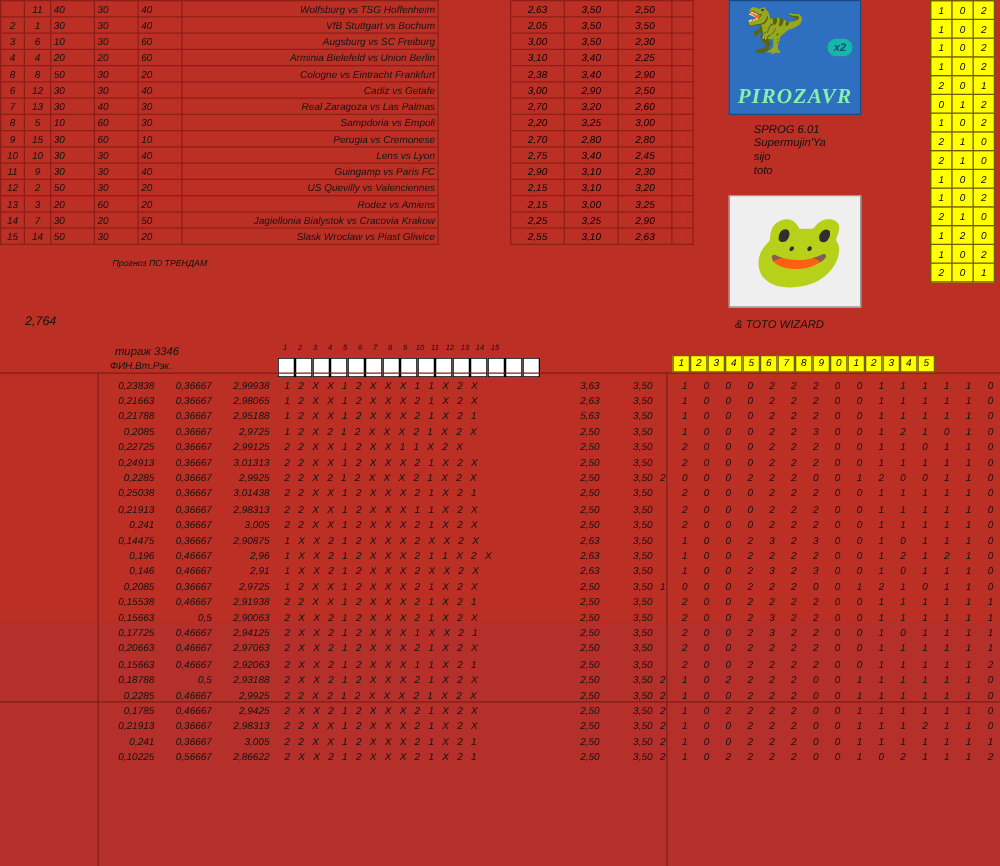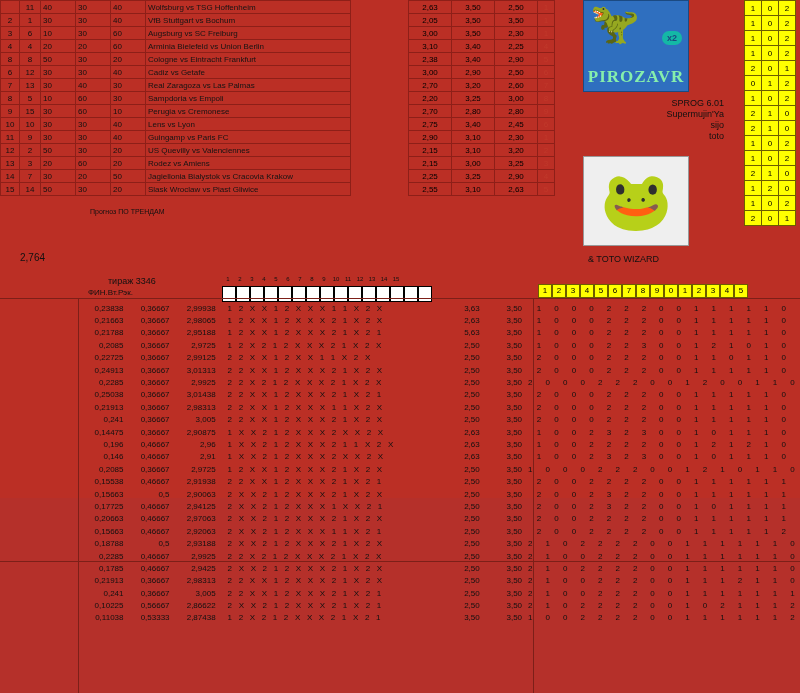--- a/index.html
+++ b/index.html
@@ -6,76 +6,76 @@
   body{
     width:800px;height:693px;
     background:#c0392b;
     background:#b5302a;
     font-family:"Liberation Sans",sans-serif;
     font-size:8px;
     color:#000;
     overflow:hidden;
     position:relative;
   }
-  .root{position:relative;width:800px;height:498px;background:#bb2f25;}
+  .root{position:relative;width:800px;height:498px;background:#bb2f25;font-style:italic;}
   
   .top-table{position:absolute;left:0;top:0;border-collapse:collapse;}
   .top-table td{
     border:1px solid #8e1f18;
     font-size:8px;
     height:12px;
     padding:0 2px;
     color:#111;
     background:#bb2f25;
     white-space:nowrap;
   }
   .top-table td.num{width:14px;text-align:center;background:#bb2f25;}
   .top-table td.num2{width:16px;text-align:center;}
   .top-table td.v{width:30px;text-align:left;}
-  .top-table td.team{width:200px;text-align:left;color:#141414;}
+  .top-table td.team{width:200px;text-align:right;color:#141414;}
   
   .odds-table{position:absolute;left:408px;top:0;border-collapse:collapse;}
   .odds-table td{
     border:1px solid #8e1f18;
     font-size:8px;height:12px;padding:0 3px;text-align:center;white-space:nowrap;
   }
   .odds-table td.o{width:36px;}
   .odds-table td.tail{width:10px;color:#c0392b;}
   
   .grid12{position:absolute;right:4px;top:0;border-collapse:collapse;}
   .grid12 td{
     width:14px;height:12px;border:1px solid #6d5d00;
     background:#ffff00;text-align:center;font-size:8px;color:#000;
   }
   
   .logo-box{position:absolute;left:583px;top:0;width:104px;height:90px;background:#2f6fbf;border:1px solid #1b4a82;}
   .logo-box .dino{position:absolute;left:6px;top:2px;font-size:40px;line-height:40px;}
   .logo-box .pz{position:absolute;left:2px;bottom:4px;width:100px;text-align:center;font-size:17px;font-weight:bold;color:#86efac;letter-spacing:1px;font-family:"Liberation Serif",serif;}
   .logo-box .x2{position:absolute;right:6px;top:30px;width:20px;height:14px;border-radius:7px;background:#14b8a6;color:#1b4a82;font-size:9px;font-weight:bold;text-align:center;line-height:14px;}
-  .sprog{position:absolute;left:628px;top:98px;width:96px;text-align:right;font-size:9px;color:#111;}
+  .sprog{position:absolute;left:603px;top:98px;width:96px;text-align:left;font-size:9px;color:#111;}
   .sprog div{line-height:11px;}
   .frog-box{position:absolute;left:583px;top:156px;width:104px;height:88px;background:#efefef;border:1px solid #999;}
   .frog{position:absolute;left:50%;top:50%;transform:translate(-50%,-50%);font-size:58px;line-height:58px;}
   .toto-wiz{position:absolute;left:588px;top:254px;width:120px;font-size:9px;color:#111;}
   .big-num{position:absolute;left:20px;top:252px;font-size:10px;color:#111;}
-  .tirazh{position:absolute;left:92px;top:276px;font-size:9px;color:#111;margin-left:16px;}
+  .tirazh{position:absolute;left:92px;top:276px;font-size:9px;color:#111;}
   .tirazh2{position:absolute;left:88px;top:288px;font-size:8px;color:#111;}
   .prognoz{position:absolute;left:90px;top:208px;font-size:7px;color:#111;}
   
   .bottom{position:absolute;left:0;top:298px;width:800px;}
   .btable{border-collapse:collapse;position:absolute;left:78px;top:4px;}
   .btable td{font-size:8px;height:12.4px;padding:0;white-space:nowrap;color:#111;}
   .btable td.c1{width:58px;text-align:right;padding-right:4px;}
   .btable td.c2{width:52px;text-align:right;padding-right:4px;}
   .btable td.c3{width:52px;text-align:right;padding-right:6px;}
   .btable td.picks{width:186px;text-align:left;letter-spacing:2.2px;padding-left:6px;font-size:8px;}
   .btable td.sp{width:78px;}
   .btable td.k1{width:40px;text-align:right;padding-right:6px;}
   .btable td.k2{width:52px;text-align:right;padding-right:6px;}
-  .btable td.digits{text-align:center;letter-spacing:5.4px;font-size:8px;}
+  .btable td.digits{text-align:right;letter-spacing:5.4px;font-size:8px;}
   
   .pickhdr{position:absolute;left:222px;top:286px;display:flex;}
   .pickhdr .cell{width:12px;height:14px;border:1px solid #000;background:#fff;margin-right:0;}
   .pickhdr-nums{position:absolute;left:222px;top:276px;display:flex;font-size:6px;color:#111;}
   .pickhdr-nums span{width:12px;text-align:center;}
   .dighdr{position:absolute;left:538px;top:284px;display:flex;}
   .dighdr .dcell{width:12px;height:12px;border:1px solid #6d5d00;background:#ffff00;text-align:center;font-size:8px;line-height:12px;color:#000;}
   
   .vline{position:absolute;top:298px;width:1px;height:395px;background:#7d1f18;}
   .hline{position:absolute;left:0;width:800px;height:1px;background:#7d1f18;}
@@ -711,27 +711,17 @@
           <tr>
             <td class="c1">0,10225</td>
             <td class="c2">0,56667</td>
             <td class="c3">2,86622</td>
             <td class="picks">2 X X 2 1 2 X X X 2 1 X 2 1</td>
             <td class="sp"></td>
             <td class="k1">2,50</td>
             <td class="k2">3,50</td>
             <td class="digits">2 1 0 2 2 2 2 0 0 1 0 2 1 1 1 2</td>
           </tr>
-          <tr>
-            <td class="c1">0,11038</td>
-            <td class="c2">0,53333</td>
-            <td class="c3">2,87438</td>
-            <td class="picks">1 2 X 2 1 2 X X X 2 1 X 2 1</td>
-            <td class="sp"></td>
-            <td class="k1">3,50</td>
-            <td class="k2">3,50</td>
-            <td class="digits">1 0 0 2 2 2 2 0 0 1 1 1 1 1 1 2</td>
-          </tr>
         </tbody>
     </table>
   </div>
 
 </div>
 
 </body></html>

